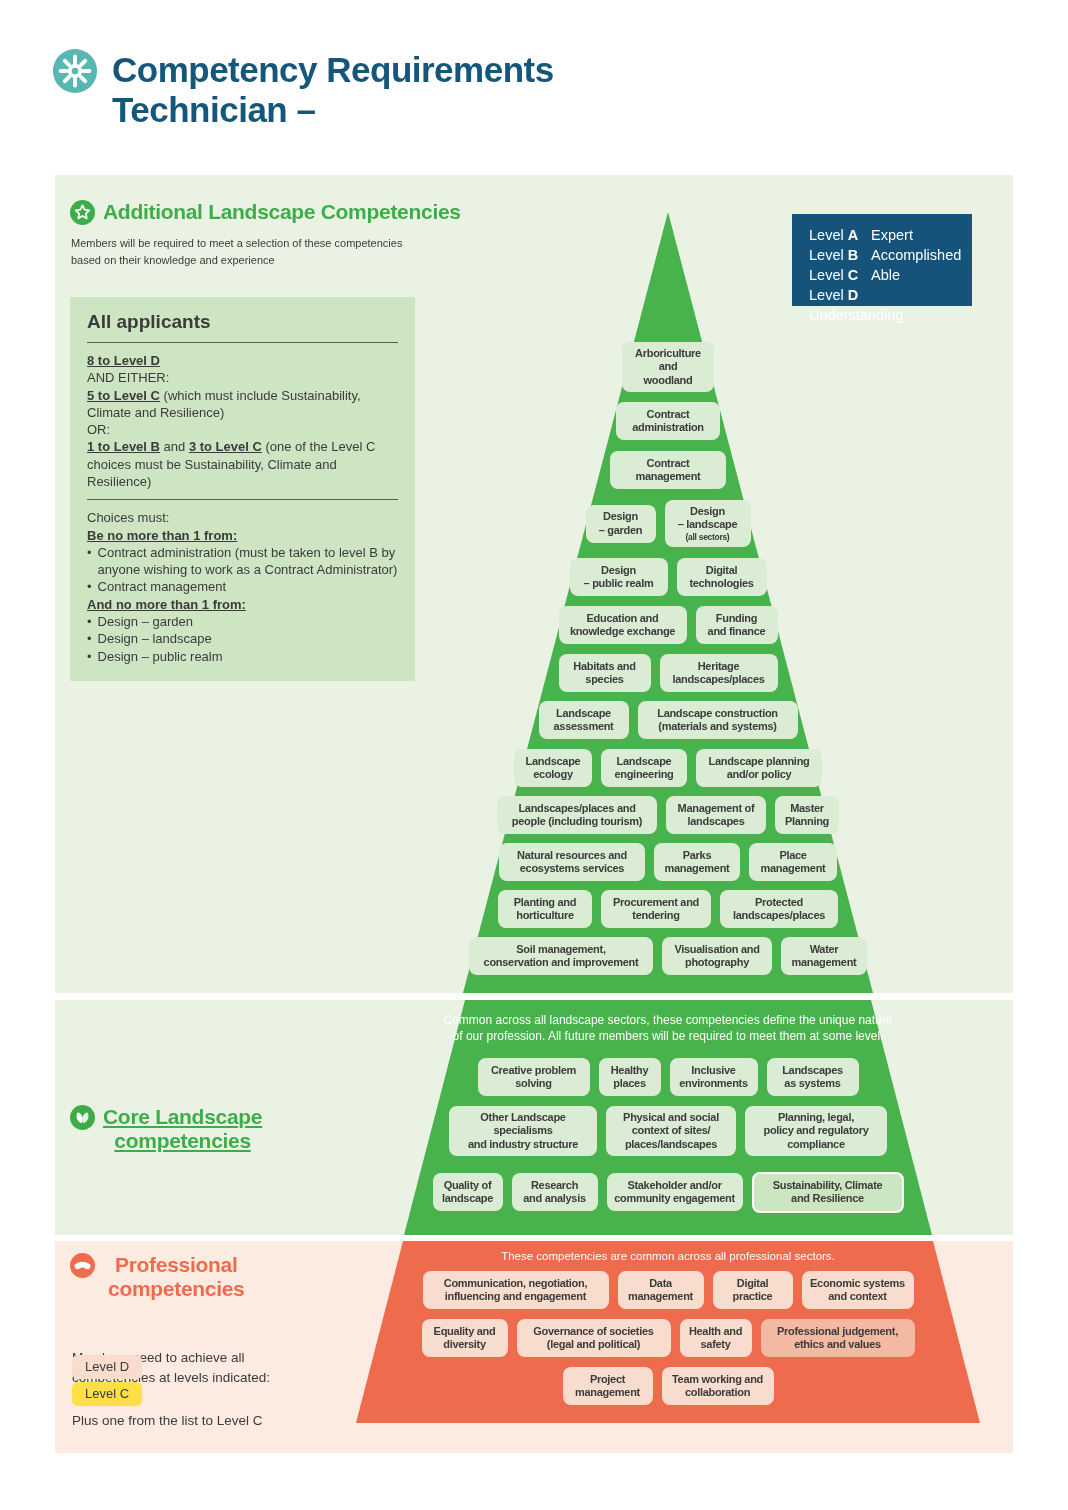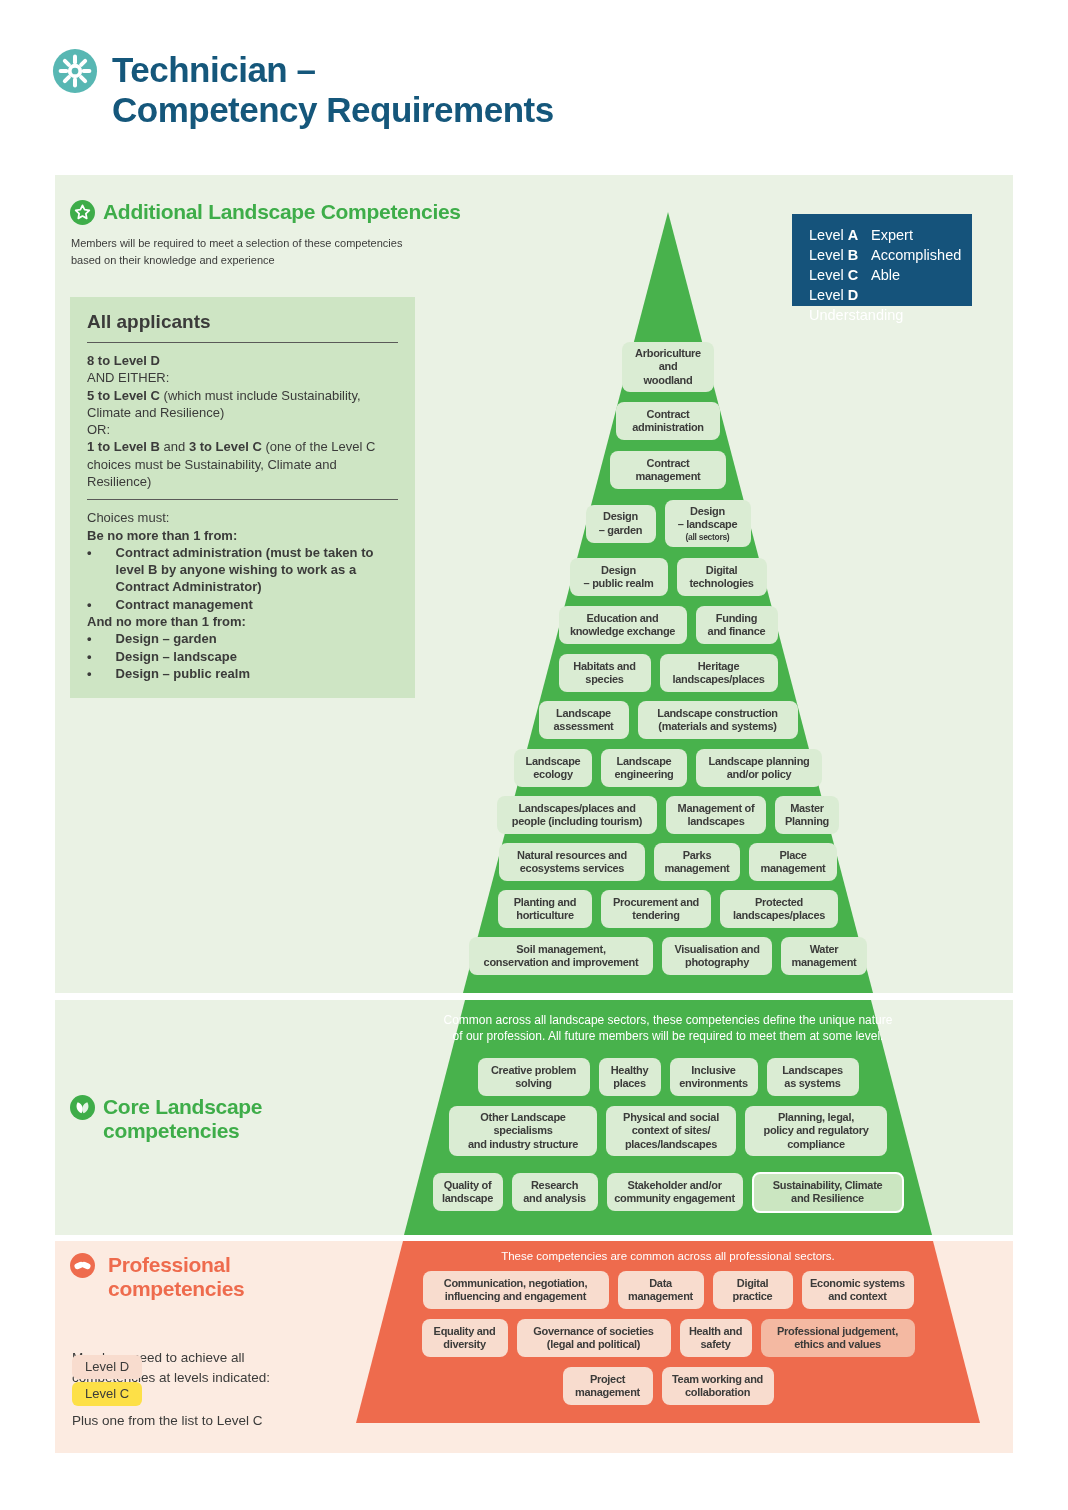--- a/index.html
+++ b/index.html
@@ -16,40 +16,40 @@
   .sec2{top:1000px;height:235px;background:#EAF2E4;}
   .sec3{top:1241px;height:212px;background:#FCEBE1;}
 
   .pyr{position:absolute;inset:0;}
   .pyr1{background:#48B24C;clip-path:polygon(613px 37px,818px 818px,408px 818px);}
   .pyr2{background:#48B24C;clip-path:polygon(410px 0px,816px 0px,877px 235px,349px 235px);}
   .pyr3{background:#EE6B4D;clip-path:polygon(348px 0px,878px 0px,925px 182px,301px 182px);}
 
   
   .sec-head{position:absolute;display:flex;gap:8px;align-items:flex-start;}
-  .sec-head .txt{font-size:21px;font-weight:bold;line-height:1.12;letter-spacing:-0.3px;}
+  .sec-head .txt{font-size:21px;font-weight:bold;line-height:1.12;letter-spacing:-0.3px;text-align:center;}
   .green-h{color:#3EAD49;}
   .orange-h{color:#EE6B4D;}
   .subtext{position:absolute;font-size:11px;line-height:1.5;color:#3b3b3a;white-space:pre-line;}
 
   
   .legend{position:absolute;left:737px;top:39px;width:180px;height:92px;background:#15537B;color:#fff;
           padding:11px 8px 0 17px;box-sizing:border-box;font-size:14.5px;line-height:20px;}
   .lg-pre{display:inline-block;width:62px;}
   .lg-pre b{font-weight:bold;}
 
   
   .appbox{position:absolute;left:15px;top:122px;width:345px;background:#CEE5C4;padding:14px 17px 16px 17px;
           box-sizing:border-box;}
   .appbox h3{margin:0 0 2px 0;font-size:19px;color:#3b3b3a;}
   .appbox .body{font-size:13px;line-height:1.33;}
   .appbox hr{border:none;border-top:1px solid #5a5a58;margin:9px 0;}
-  .bullet{display:flex;gap:24px;font-weight:bold;}
+  .bullet{display:flex;gap:6px;}
   .bullet .dot::before{content:"\2022";}
-  .b{font-weight:bold;}
+  .b{font-weight:bold;text-decoration:underline;}
 
   
   .prow{position:absolute;left:133px;width:960px;display:flex;justify-content:center;gap:9px;align-items:center;}
   .box{background:#DAECD3;border-radius:8px;padding:5px 4px;box-sizing:border-box;min-height:38px;
        display:flex;flex-direction:column;justify-content:center;text-align:center;
        font-size:11px;font-weight:bold;line-height:1.22;letter-spacing:-0.3px;color:#3b3b3a;white-space:pre-line;}
   .box .sub{font-size:8.5px;font-weight:bold;}
   .box.hl-green{background:#CBE6C1;border:2px solid #fff;}
   .peach .box{background:#F8DCCE;text-align:center;}
   .peach .box.hl-peach{background:#F4B9A2;}
@@ -80,22 +80,22 @@
             <line x1="24" y1="15" x2="24" y2="9"></line>
           <line x1="30.4" y1="30.4" x2="34.6" y2="34.6"></line>
             <line x1="17.6" y1="17.6" x2="13.4" y2="13.4"></line>
           <line x1="30.4" y1="17.6" x2="34.6" y2="13.4"></line>
             <line x1="17.6" y1="30.4" x2="13.4" y2="34.6"></line>
         </g>
         <circle cx="24" cy="24" r="5.5" fill="none" stroke="#fff" stroke-width="4"></circle>
       </svg>
     </span>
     <div class="hdr-title">
+      <div>Competency Requirements</div>
       <div>Technician –</div>
-      <div>Competency Requirements</div>
     </div>
   </div>
 
   <div class="sec sec1">
     <div class="pyr pyr1"></div>
 
     <div class="sec-head green-h" style="left:15px;top:25px;">
       <span class="icon-circle">
         <svg width="25" height="25" viewBox="0 0 26 26">
           <circle cx="13" cy="13" r="13" fill="#3EAD49"></circle>
@@ -234,21 +234,21 @@
       <div class="box" style="width:110px">Visualisation and
 photography</div>
       <div class="box" style="width:86px">Water
 management</div>
     </div>
   </div>
 
   <div class="sec sec2">
     <div class="pyr pyr2"></div>
 
-    <div class="sec-head green-h" style="left:15px;top:95px;">
+    <div class="sec-head green-h" style="left:15px;top:105px;text-decoration:underline;">
       <span class="icon-circle">
         <svg width="25" height="25" viewBox="0 0 26 26">
           <circle cx="13" cy="13" r="13" fill="#3EAD49"></circle>
           <path d="M12 19 C7 17 5.5 11.5 8 7.5 C13 9 14.5 14.5 12 19 Z" fill="#fff"></path>
           <path d="M14 19 C19 17 20.5 11.5 18 7.5 C13 9 11.5 14.5 14 19 Z" fill="#fff" opacity="0.85"></path>
         </svg>
       </span>
       <span class="txt">
         <div>Core Landscape</div>
         <div>competencies</div>

